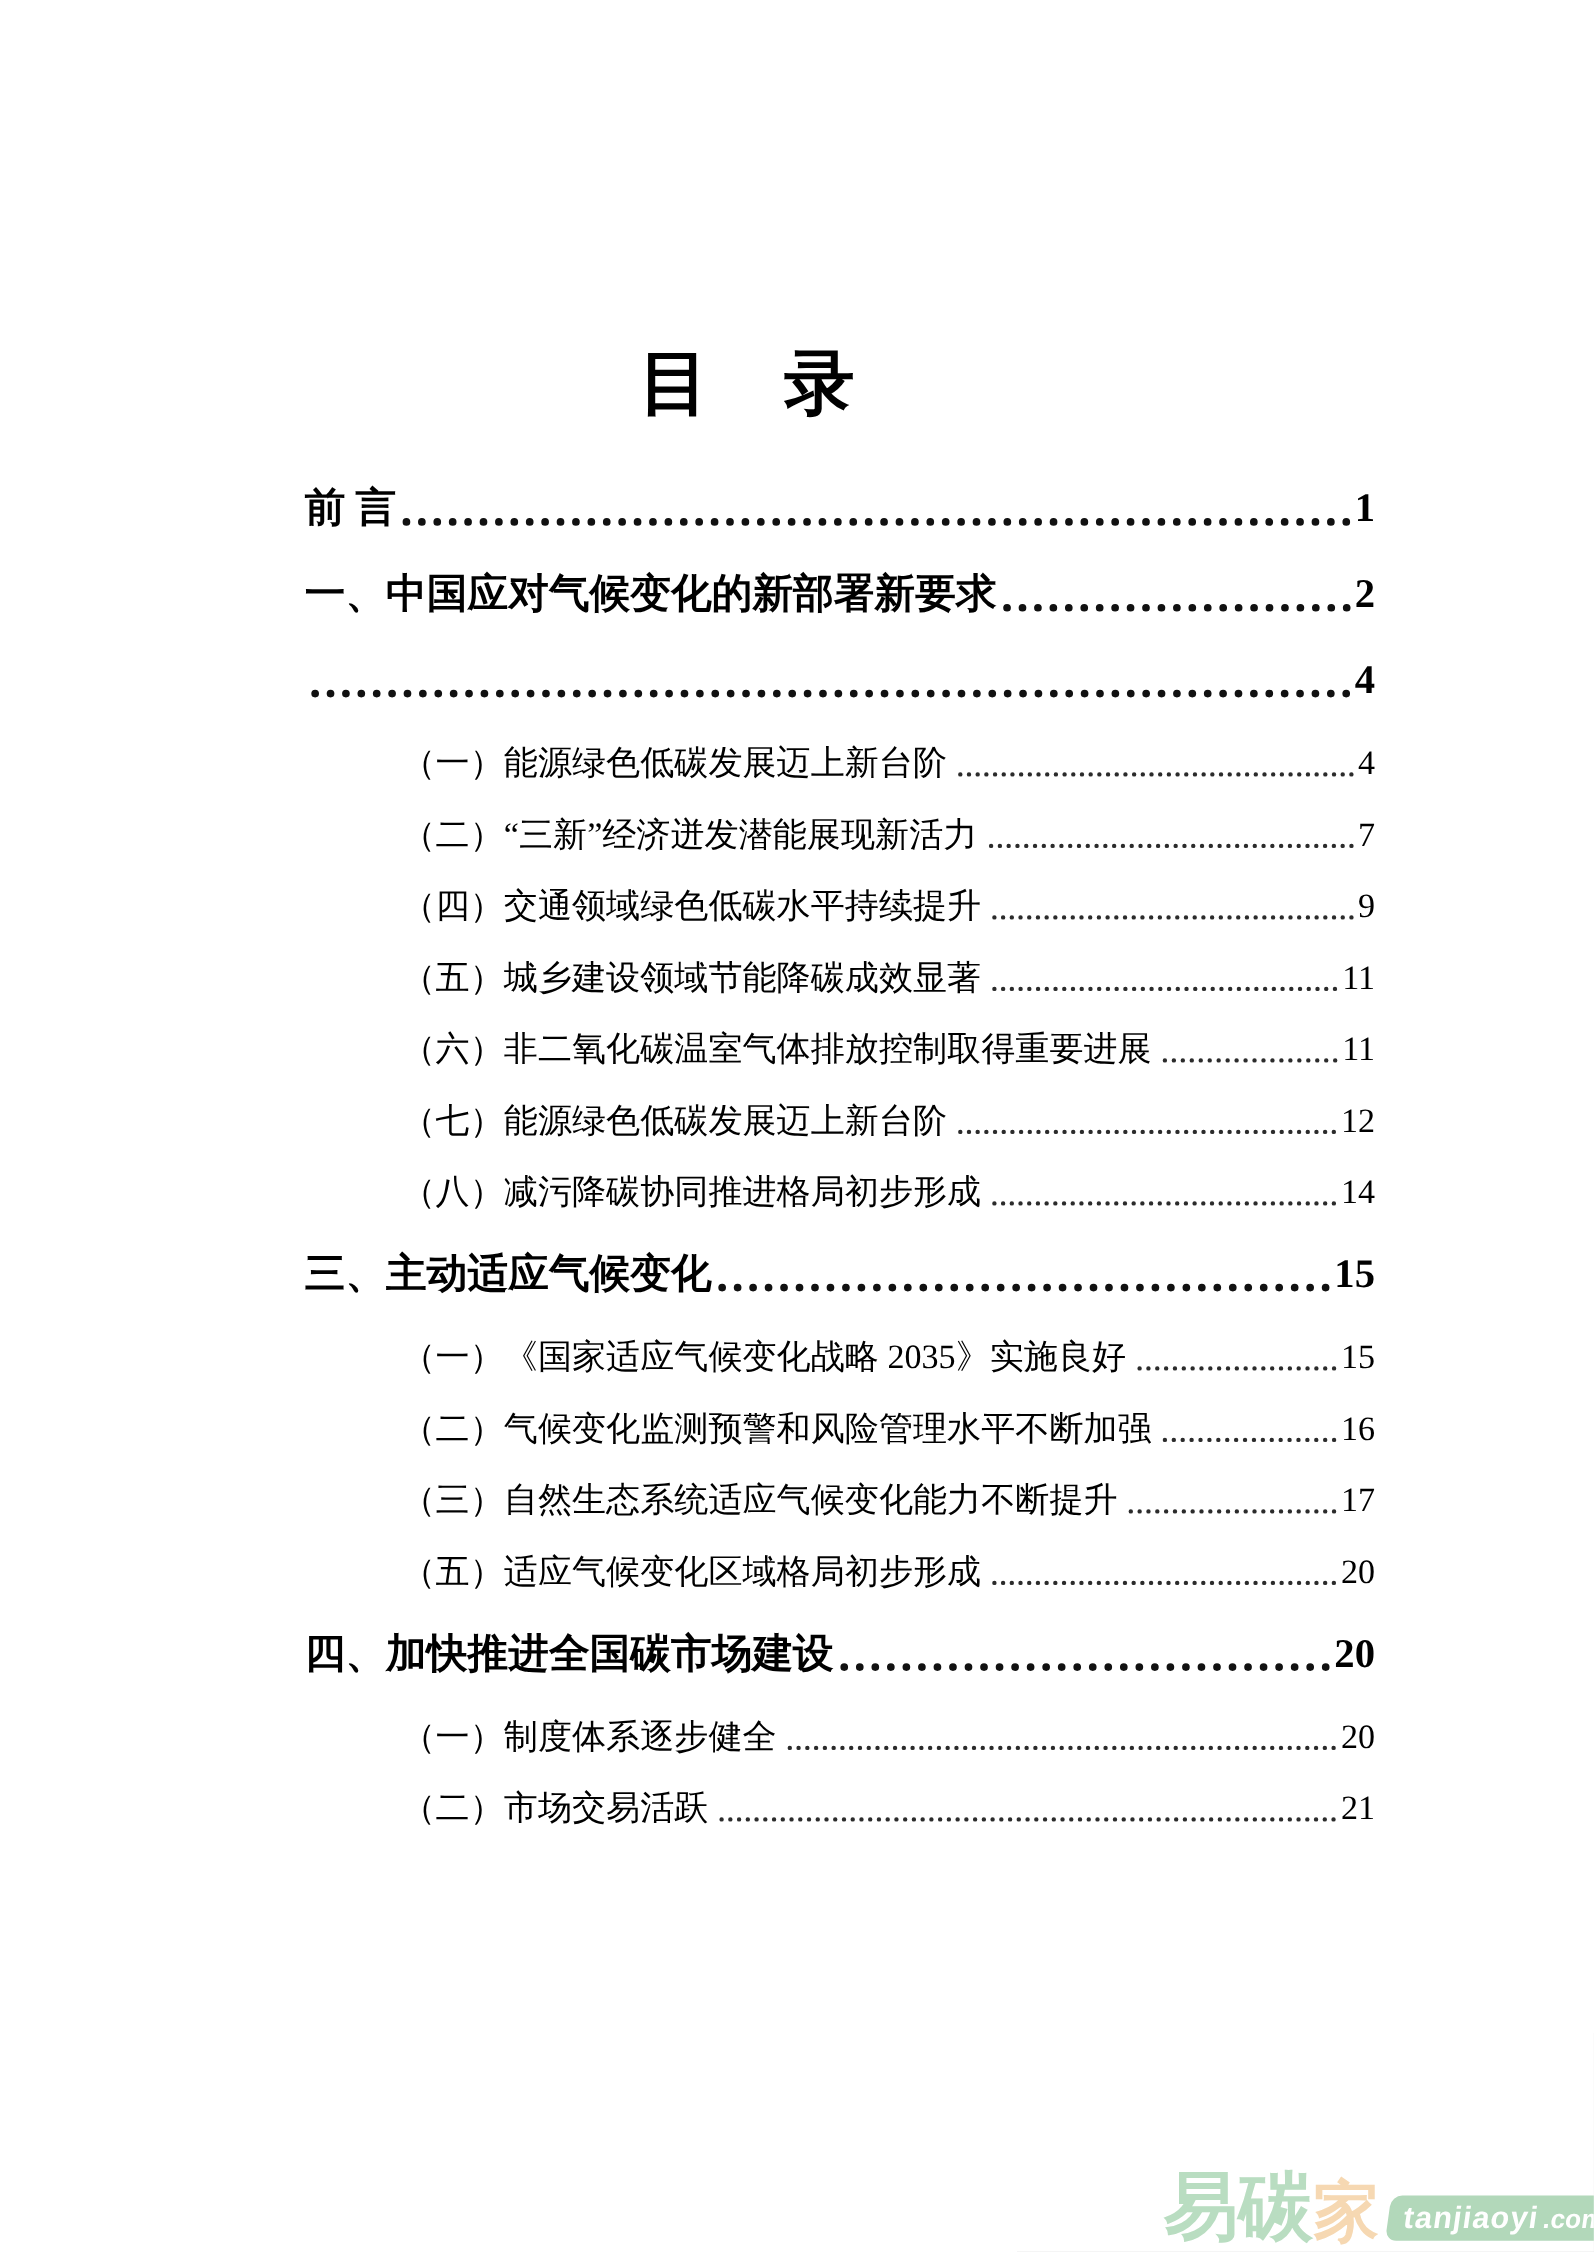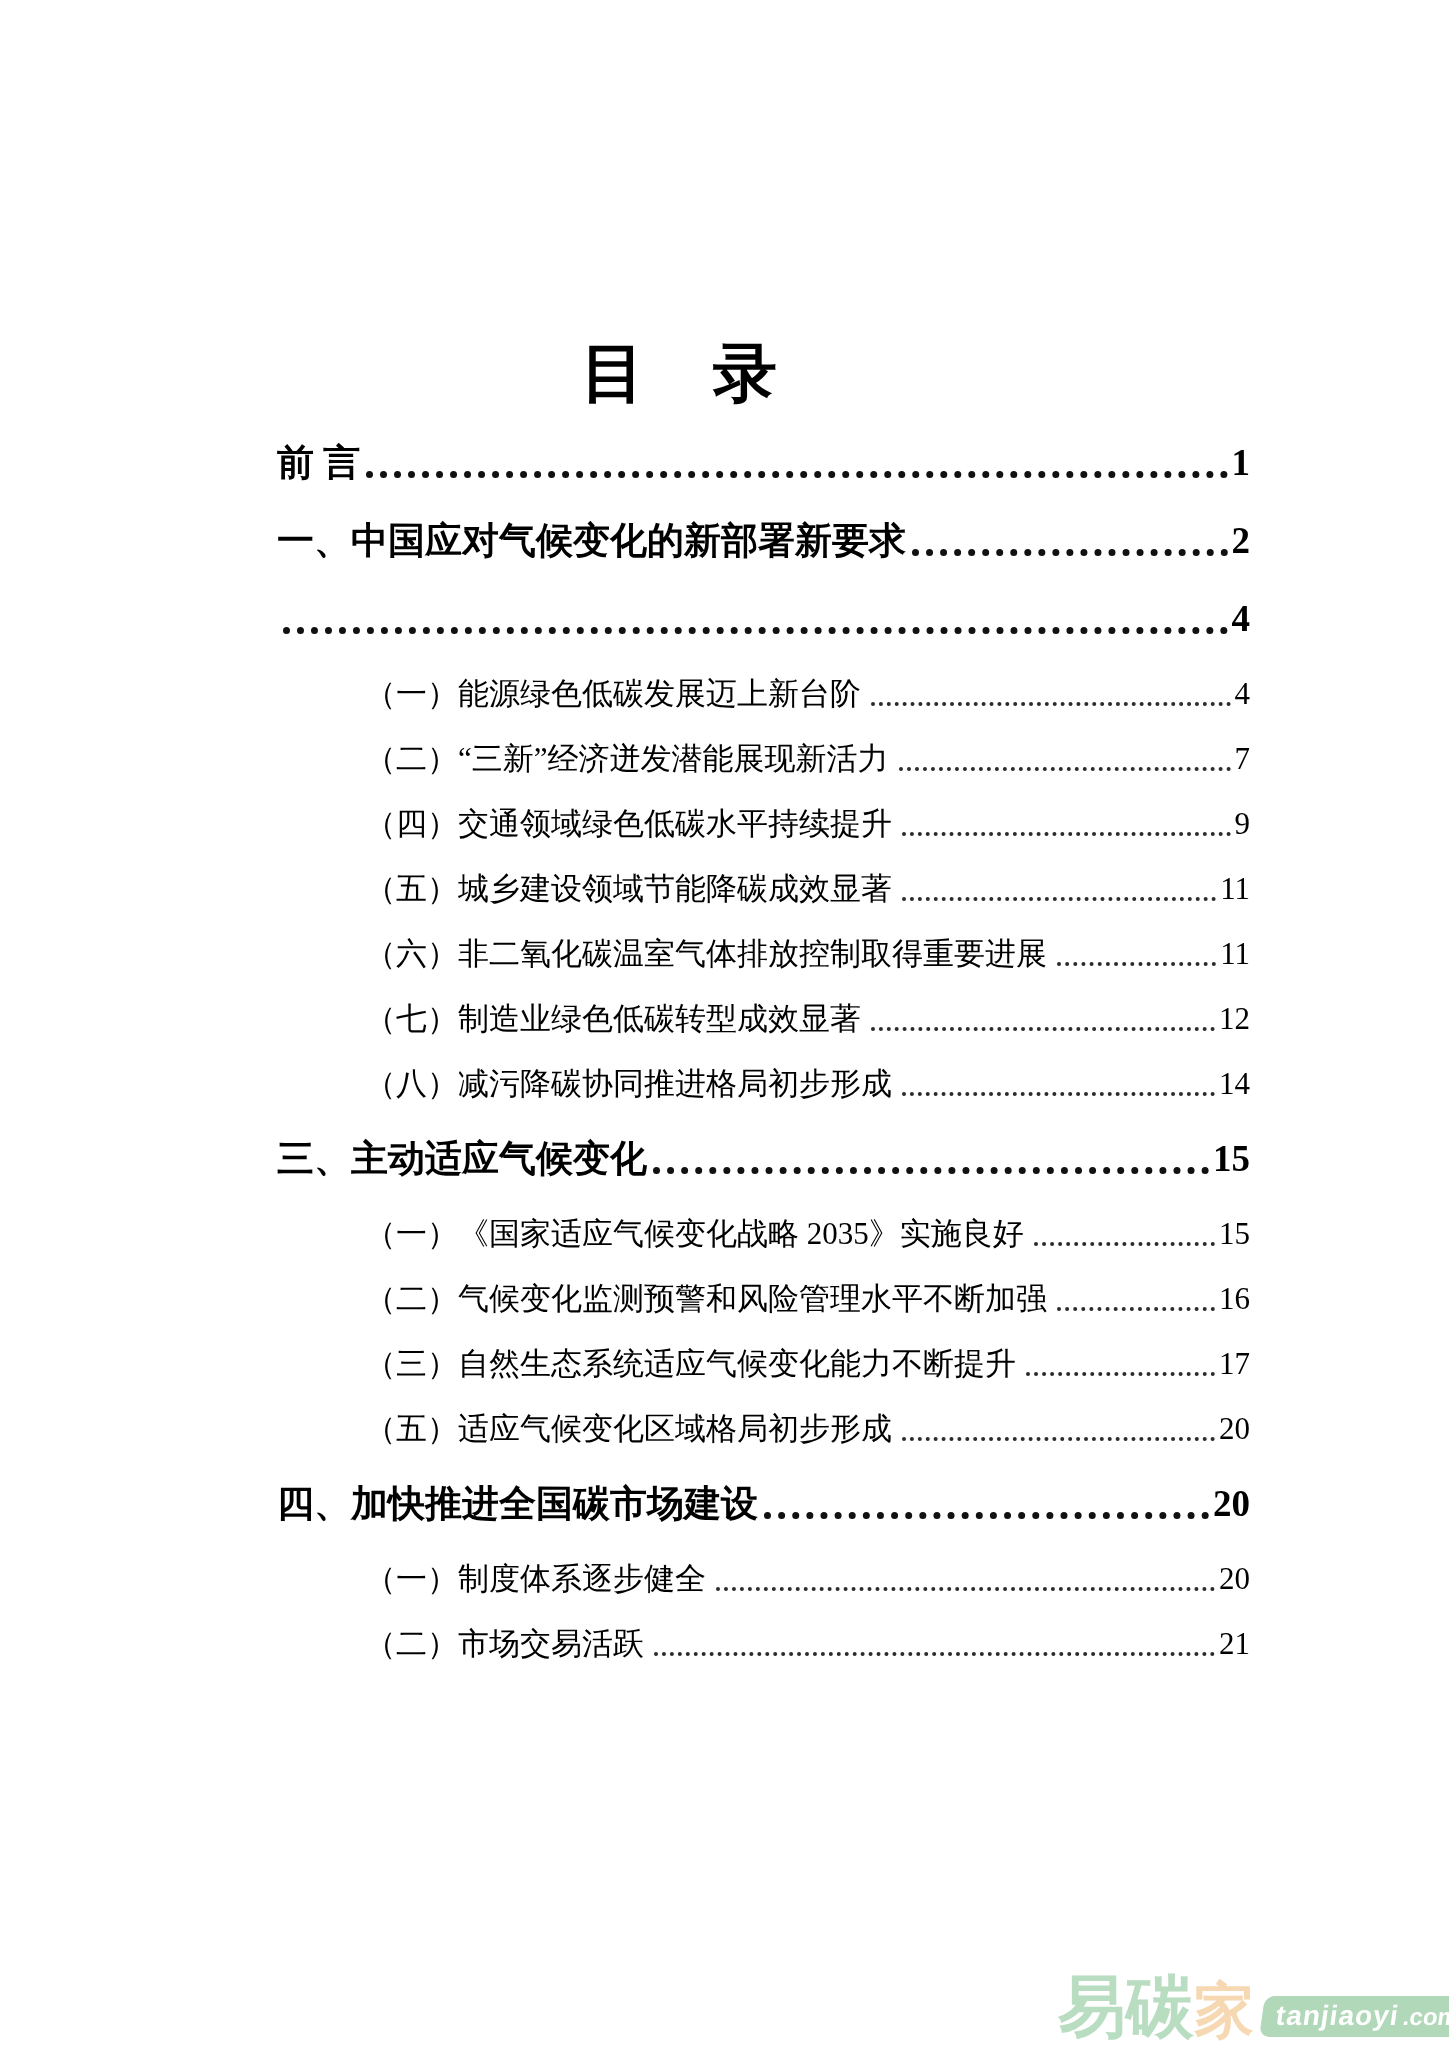--- a/index.html
+++ b/index.html
@@ -10,21 +10,21 @@
     margin: 0 auto;
     background: #ffffff;
     overflow: hidden;
     font-family: "Liberation Serif", "DejaVu Serif", serif;
     color: #000000;
   }
 
   
   .doc-title {
     position: absolute;
-    top: 299px;
+    top: 274px;
     left: 0;
     width: 1360px;
     text-align: center;
     font-size: 64px;
     font-weight: bold;
     line-height: 1;
     letter-spacing: 2px;
     white-space: pre;
   }
 
@@ -154,21 +154,21 @@
       <span class="toc-page">11</span>
     </div>
 
     <div class="toc-row level-2">
       <span class="toc-label">（六）非二氧化碳温室气体排放控制取得重要进展</span>
       <span class="toc-leader"></span>
       <span class="toc-page">11</span>
     </div>
 
     <div class="toc-row level-2">
-      <span class="toc-label">（七）制造业绿色低碳转型成效显著</span>
+      <span class="toc-label">（七）能源绿色低碳发展迈上新台阶</span>
       <span class="toc-leader"></span>
       <span class="toc-page">12</span>
     </div>
 
     <div class="toc-row level-2">
       <span class="toc-label">（八）减污降碳协同推进格局初步形成</span>
       <span class="toc-leader"></span>
       <span class="toc-page">14</span>
     </div>
 

